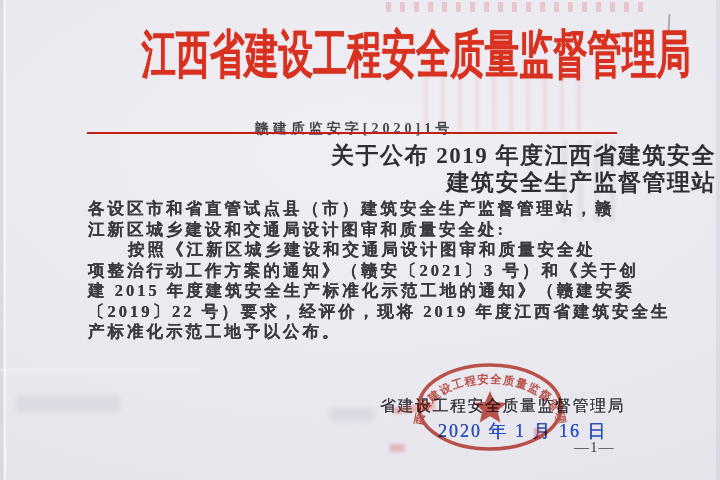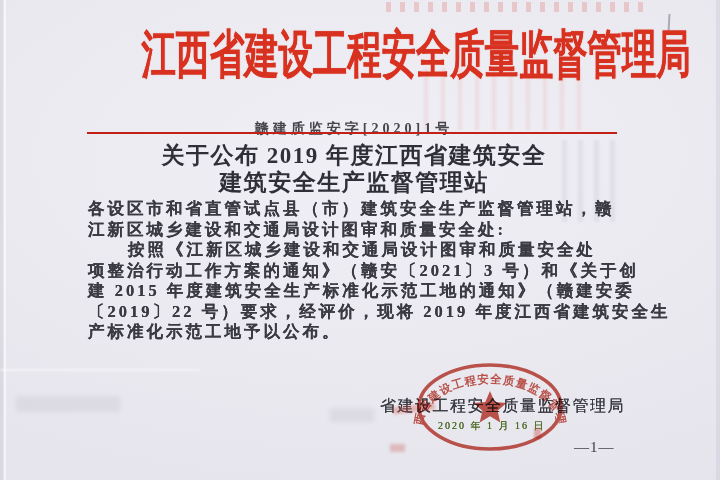--- a/index.html
+++ b/index.html
@@ -29,31 +29,31 @@
   .tick-dark{left:668px;top:14px;width:2px;height:18px;background:rgba(110,110,122,.5);transform:rotate(3deg);}
   
   .agency{left:0;top:22px;width:708px;height:66px;line-height:66px;text-align:center;
     color:#d8311f;font-weight:bold;font-size:52px;white-space:nowrap;
     text-shadow:0 0 1px #d8311f;}
   .agency>span{display:inline-block;transform:scaleX(.66);transform-origin:50% 50%;}
   .docnum{left:0;top:108px;width:708px;text-align:center;font-size:14px;color:#45454c;
     letter-spacing:4px;font-weight:bold;margin-top:12px;}
   .rule{left:87px;top:132px;width:530px;height:2px;background:#c32017;}
   
-  .ntitle{left:0;top:142px;width:708px;text-align:center;font-size:23px;font-weight:bold;
+  .ntitle{left:8px;top:142px;width:708px;text-align:right;font-size:23px;font-weight:bold;
     color:#2f2f37;letter-spacing:1.5px;line-height:27px;}
   
   .bodyblock{left:88px;top:199px;width:560px;font-size:16.5px;color:#3a3a42;font-weight:bold;}
   .bline{height:20.5px;line-height:20.5px;white-space:nowrap;letter-spacing:3px;
     text-shadow:0 0 .4px #3a3a42;}
   .bline.indent{padding-left:40px;}
   
   .sig-agency{left:380px;top:396px;font-size:16px;color:#3a3a42;letter-spacing:1.5px;
     white-space:nowrap;text-shadow:0 0 .4px #3a3a42;}
-  .sig-date{left:438px;top:419px;font-size:10px;color:#4d7c0f;letter-spacing:2px;
+  .sig-date{left:438px;top:419px;font-size:18px;color:#1d4ed8;letter-spacing:2px;
     white-space:nowrap;text-shadow:0 0 .4px #3a3a42;}
   .pagenum{left:574px;top:439px;font-size:15px;color:#3b3b42;letter-spacing:1px;}
   
   .seal{left:413px;top:360px;width:154px;height:94px;opacity:.9;mix-blend-mode:multiply;}
   .smudge1{left:393px;top:405px;width:42px;height:7px;background:rgba(200,72,60,.33);
     filter:blur(1.4px);transform:rotate(-7deg);}
   .smudge2{left:534px;top:428px;width:7px;height:11px;background:rgba(200,72,60,.38);filter:blur(1px);}
   .smudge3{left:390px;top:444px;width:15px;height:8px;background:rgba(200,72,60,.28);filter:blur(1.4px);}
 </style>
 </head>

